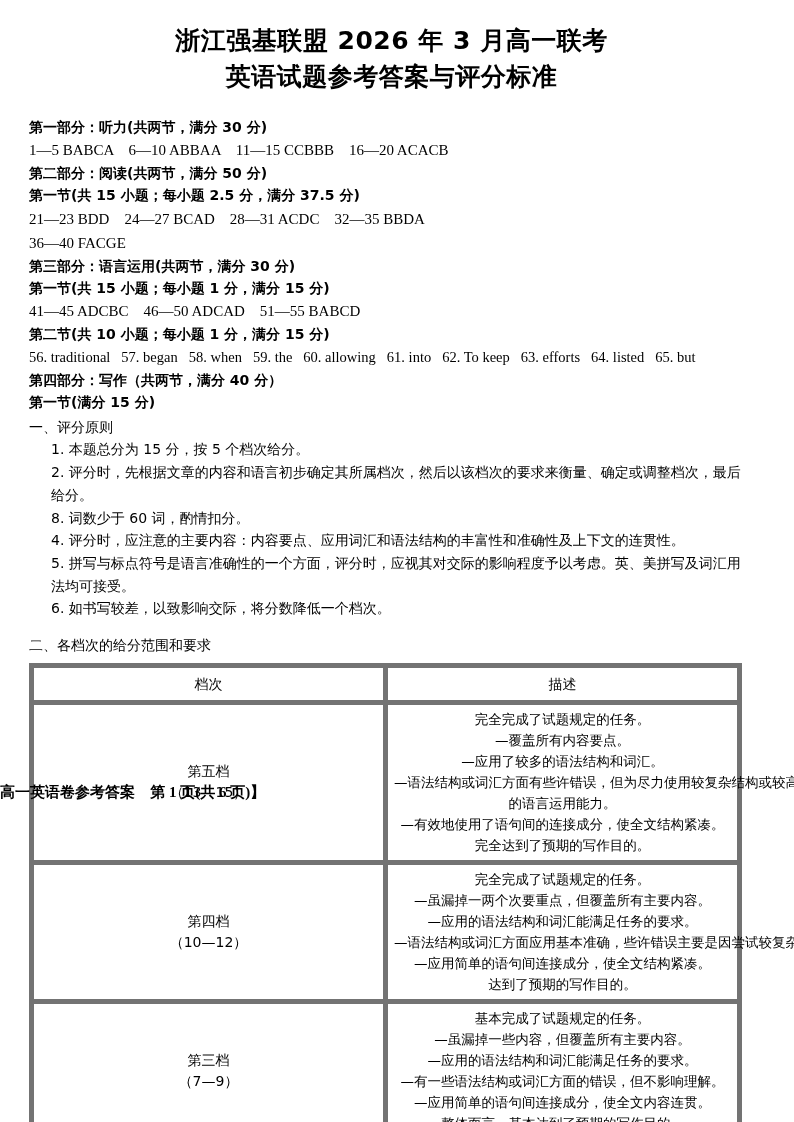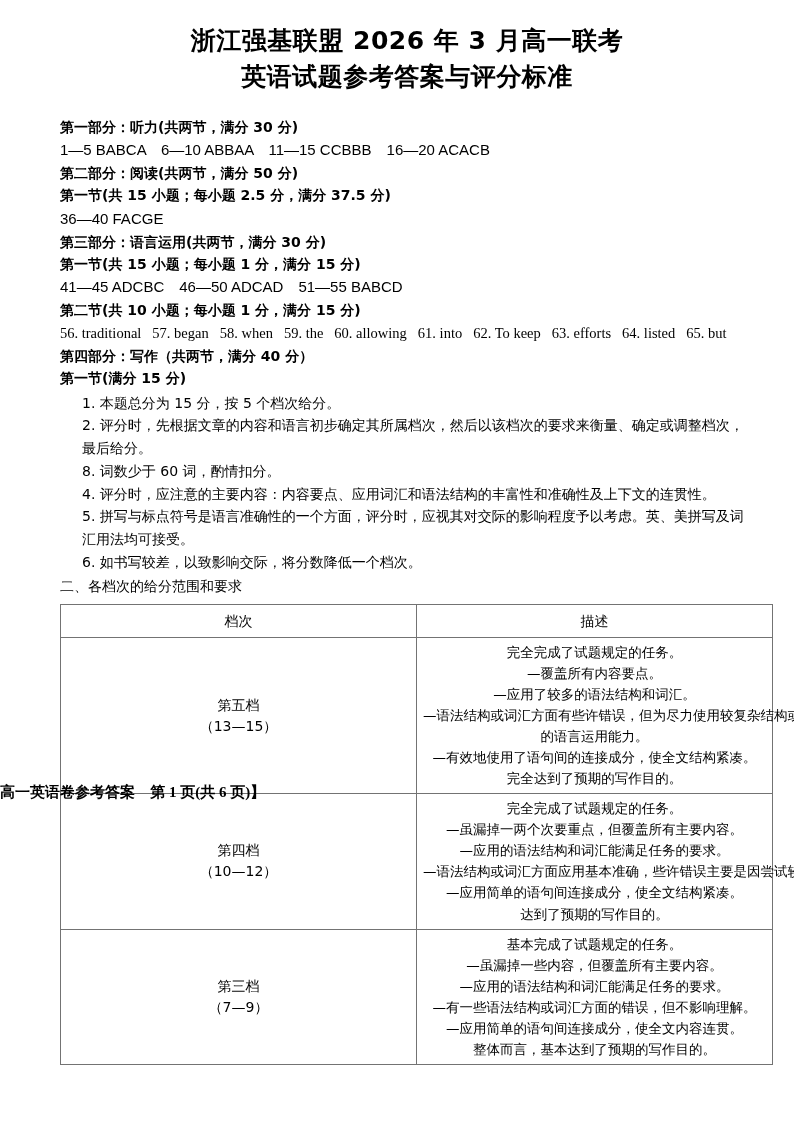--- a/index.html
+++ b/index.html
@@ -12,21 +12,21 @@
     height: 1122px;
     font-family: "Liberation Serif", "DejaVu Serif", serif;
     color: #000000;
     position: relative;
     overflow: hidden;
   }
   .page {
     width: 794px;
     height: 818px;
     box-sizing: border-box;
-    padding: 18px 40px 0 60px;
+    padding: 18px 40px 0 29px;
     position: relative;
   }
   .title-block {
     text-align: center;
     margin-top: 6px;
   }
   .title-line1 {
     font-family: "DejaVu Sans", sans-serif;
     font-weight: bold;
     font-size: 25px;
@@ -48,21 +48,21 @@
   }
   .sec-head {
     font-family: "DejaVu Sans", sans-serif;
     font-weight: bold;
     font-size: 14px;
     line-height: 1.6;
   }
   .ans-line {
     font-size: 15px;
     line-height: 1.6;
-    font-family: Liberation Sans, sans-serif;
+    font-family: Liberation Serif, serif;
   }
   .fill-line {
     font-size: 14.5px;
     line-height: 1.6;
   }
   .fill-line span.item {
     margin-right: 11px;
     white-space: nowrap;
   }
   .cn {
@@ -77,21 +77,21 @@
   .rules p {
     margin: 0;
   }
   table.grading {
     border-collapse: collapse;
     width: 713px;
     margin-top: 6px;
     table-layout: fixed;
   }
   table.grading th, table.grading td {
-    border: 1px solid #737373;
+    border: 5px solid #737373;
     vertical-align: middle;
     padding: 4px 6px;
   }
   table.grading th {
     font-family: "DejaVu Sans", sans-serif;
     font-weight: normal;
     font-size: 14px;
     text-align: center;
     padding: 5px 0;
   }
@@ -134,43 +134,45 @@
     <div class="title-line2">英语试题参考答案与评分标准</div>
   </div>
 
   <div class="body-block">
 
     <div class="sec-head">第一部分：听力(共两节，满分 30 分)</div>
     <div class="ans-line">1—5 BABCA　6—10 ABBAA　11—15 CCBBB　16—20 ACACB</div>
 
     <div class="sec-head">第二部分：阅读(共两节，满分 50 分)</div>
     <div class="sec-head">第一节(共 15 小题；每小题 2.5 分，满分 37.5 分)</div>
+    <div class="ans-line">21—23 BDD　24—27 BCAD　28—31 ACDC　32—35 BBDA</div>
     <div class="ans-line">36—40 FACGE</div>
 
     <div class="sec-head">第三部分：语言运用(共两节，满分 30 分)</div>
     <div class="sec-head">第一节(共 15 小题；每小题 1 分，满分 15 分)</div>
     <div class="ans-line">41—45 ADCBC　46—50 ADCAD　51—55 BABCD</div>
     <div class="sec-head">第二节(共 10 小题；每小题 1 分，满分 15 分)</div>
     <div class="fill-line" id="fill-answers"><span class="item">56. traditional</span><span class="item">57. began</span><span class="item">58. when</span><span class="item">59. the</span><span class="item">60. allowing</span><span class="item">61. into</span><span class="item">62. To keep</span><span class="item">63. efforts</span><span class="item">64. listed</span><span class="item">65. but</span></div>
 
     <div class="sec-head">第四部分：写作（共两节，满分 40 分）</div>
     <div class="sec-head">第一节(满分 15 分)</div>
 
     <div class="rules">
+      <p class="cn">一、评分原则</p>
       <div id="principles-list">
           <p class="cn indent2">1. 本题总分为 15 分，按 5 个档次给分。</p>
           <p class="cn indent2">2. 评分时，先根据文章的内容和语言初步确定其所属档次，然后以该档次的要求来衡量、确定或调整档次，最后给分。</p>
           <p class="cn indent2">8. 词数少于 60 词，酌情扣分。</p>
           <p class="cn indent2">4. 评分时，应注意的主要内容：内容要点、应用词汇和语法结构的丰富性和准确性及上下文的连贯性。</p>
           <p class="cn indent2">5. 拼写与标点符号是语言准确性的一个方面，评分时，应视其对交际的影响程度予以考虑。英、美拼写及词汇用法均可接受。</p>
           <p class="cn indent2">6. 如书写较差，以致影响交际，将分数降低一个档次。</p>
         </div>
     </div>
 
-    <p class="cn" style="margin:2px 0 0 0;">二、各档次的给分范围和要求</p>
+    <p class="cn" style="margin:14px 0 0 0;">二、各档次的给分范围和要求</p>
 
     <table class="grading">
       <thead>
         <tr>
           <th>档次</th>
           <th>描述</th>
         </tr>
       </thead>
       <tbody id="grading-body">
           <tr>

